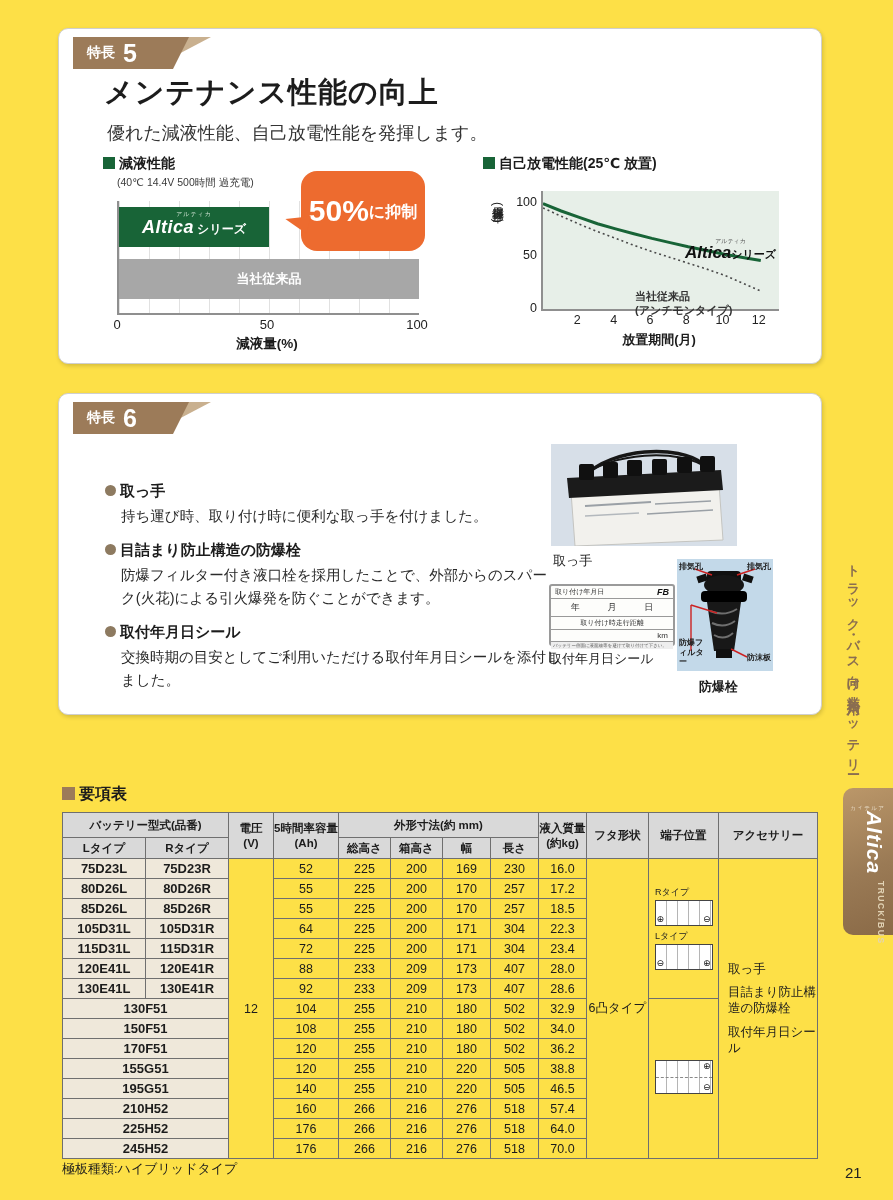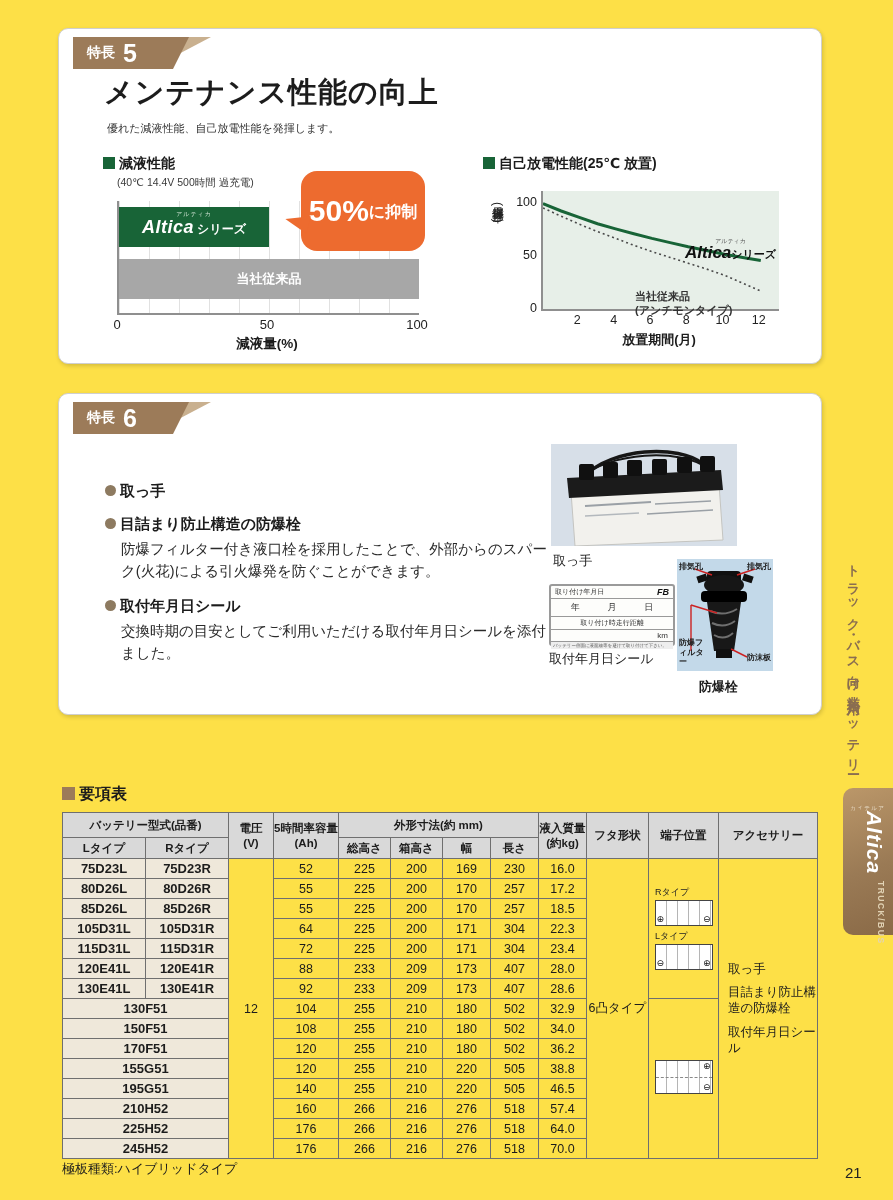--- a/index.html
+++ b/index.html
@@ -14,21 +14,21 @@
   .feat-tab{position:absolute;left:14px;top:8px;width:116px;height:32px;}
   .feat-tab .flare{position:absolute;right:-22px;top:0;width:38px;height:20px;background:#c9b08f;
         clip-path:polygon(0 0,100% 0,0 100%);}
   .feat-tab .main{position:absolute;inset:0;background:#9c7b59;
         clip-path:polygon(0 0,100% 0,calc(100% - 16px) 100%,0 100%);
         display:flex;align-items:center;padding-left:14px;gap:8px;color:#fff;}
   .feat-tab .t-label{font-size:14px;font-weight:bold;}
   .feat-tab .t-num{font-size:25px;font-weight:bold;line-height:1;}
 
   .f-title{position:absolute;left:45px;top:44px;font-size:29px;font-weight:bold;color:#1c1c1c;letter-spacing:1px;}
-  .f-lead{position:absolute;left:48px;top:92px;font-size:11px;color:#333;}
+  .f-lead{position:absolute;left:48px;top:92px;font-size:18px;color:#333;}
 
   .sq{display:inline-block;width:12px;height:12px;margin-right:4px;vertical-align:-1px;}
   .sq.green{background:#186437;}
   .sq.brown{background:#9c7b59;}
 
   
   #chartL{position:absolute;left:44px;top:126px;width:340px;height:206px;}
   #chartL .ct{font-size:14px;font-weight:bold;color:#1c1c1c;}
   #chartL .csub{font-size:10.5px;color:#3a3a3a;margin-left:14px;margin-top:3px;}
   #plotL{position:absolute;left:14px;top:46px;width:300px;height:112px;
@@ -210,20 +210,21 @@
       <div class="flare"></div>
       <div class="main">
         <span class="t-label">特長</span>
         <span class="t-num">6</span>
       </div>
     </div>
 
     <div class="bullets">
       <div class="b-item">
         <div class="b-head"><span class="dot"></span><span>取っ手</span></div>
+        <div class="b-desc">持ち運び時、取り付け時に便利な取っ手を付けました。</div>
       </div>
       <div class="b-item">
         <div class="b-head"><span class="dot"></span><span>目詰まり防止構造の防爆栓</span></div>
         <div class="b-desc" style="width:440px;">防爆フィルター付き液口栓を採用したことで、外部からのスパーク(火花)による引火爆発を防ぐことができます。</div>
       </div>
       <div class="b-item">
         <div class="b-head"><span class="dot"></span><span>取付年月日シール</span></div>
         <div class="b-desc" style="width:440px;">交換時期の目安としてご利用いただける取付年月日シールを添付しました。</div>
       </div>
     </div>

